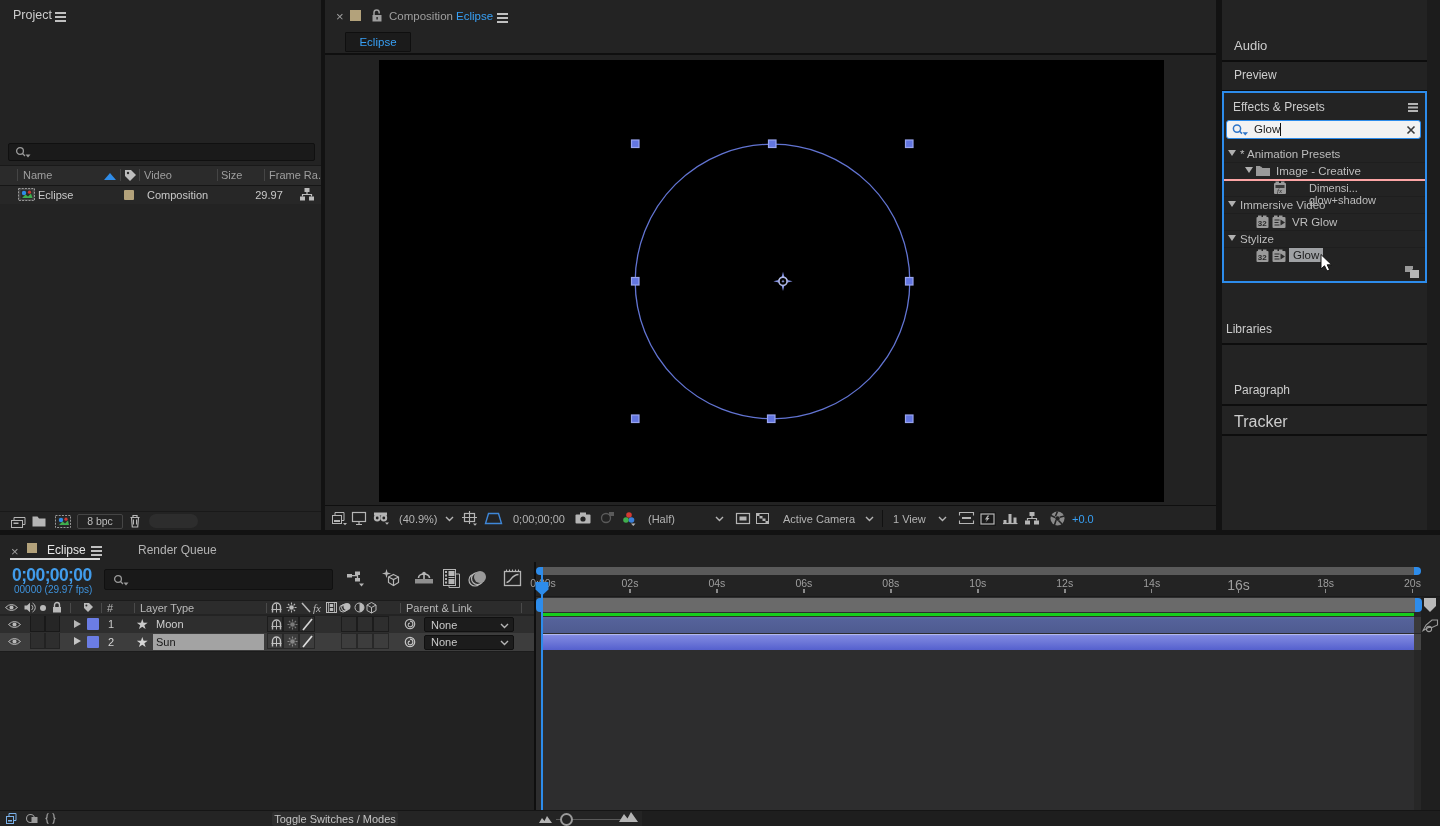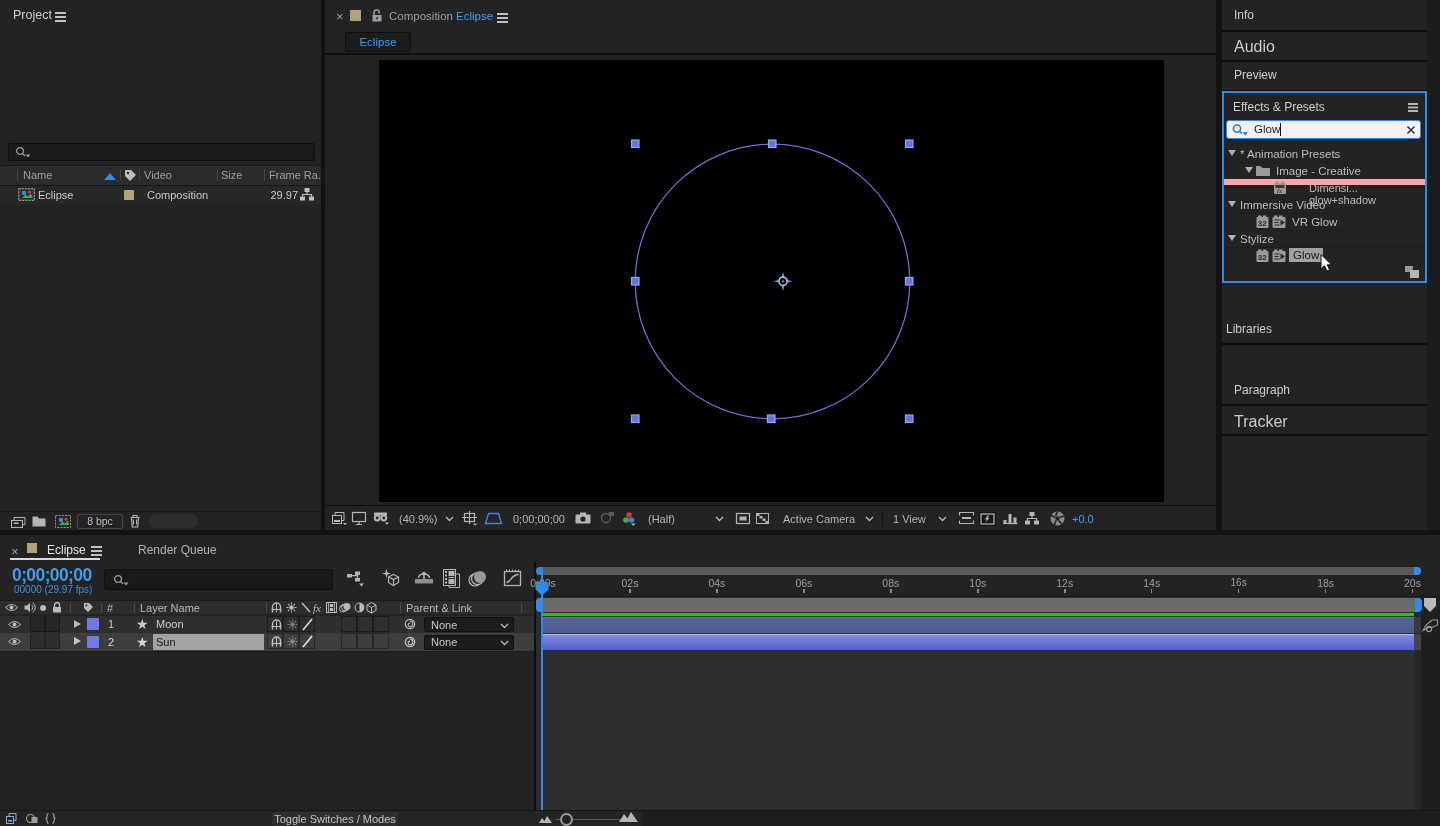--- a/index.html
+++ b/index.html
@@ -49,21 +49,21 @@
     <svg class="a" style="left:18px;top:2px" width="17" height="13" viewBox="0 0 17 13">
           <rect x="0.5" y="0.5" width="16" height="12" fill="#444" stroke="#999" stroke-dasharray="2 1.2" stroke-width="1"></rect>
           <rect x="2.5" y="2" width="12" height="9" fill="#2a2a2a"></rect>
           <circle cx="6" cy="5" r="2.2" fill="#2f8ce8"></circle>
           <path d="M4 10 l3.5-3.5 2.5 2 3-3 1.5 4.5 z" fill="#3fae4d"></path>
           <circle cx="11.5" cy="4.2" r="1.6" fill="#d03a34"></circle>
         </svg>
     <div class="a" style="left:38px;top:2.5px;color:#c9c9c9">Eclipse</div>
     <div class="a chip" style="left:124px;top:4px;width:10px;height:10px;border-radius:1px"></div>
     <div class="a" style="left:147px;top:2.5px;color:#c9c9c9">Composition</div>
-    <div class="a" style="left:240px;top:2.5px;width:58px;text-align:right;color:#c9c9c9">29.97</div>
+    <div class="a" style="left:240px;top:2.5px;width:58px;text-align:center;color:#c9c9c9">29.97</div>
     <svg class="a" style="left:300px;top:2px" width="14" height="13" viewBox="0 0 14 13">
           <rect x="4.5" y="0" width="5" height="4" fill="#bdbdbd"></rect>
           <rect x="0" y="8.5" width="5" height="4" fill="#bdbdbd"></rect>
           <rect x="9" y="8.5" width="5" height="4" fill="#bdbdbd"></rect>
           <path d="M7 4 v2.5 M2.5 8.5 V6.5 h9 V8.5" stroke="#bdbdbd" stroke-width="1.2" fill="none"></path>
         </svg>
   </div>
 
   <div class="a" style="left:0;top:511px;width:321px;height:19px;background:#232323;border-top:1px solid #191919">
     <svg class="a" style="left:11px;top:4px" width="15" height="12" viewBox="0 0 15 12">
@@ -226,25 +226,22 @@
           <g stroke="#232323" stroke-width="1.6">
             <path d="M7.5 0.5 l-2 4.5 M14.5 5 l-4.8 1.2 M12 13 l-3.5-3.5 M4.5 14 l1.5-4.8 M0.8 4.5 l4.5 2"></path>
           </g>
         </svg>
     <div class="a blue" style="left:747px;top:7px">+0.0</div>
   </div>
 </div>
 <div class="a" style="left:321px;top:0;width:4px;height:530px;background:#121212"></div>
 <div class="a" style="left:1216px;top:0;width:6px;height:530px;background:#121212"></div>
 <div class="a" style="left:1222px;top:0;width:205px;height:530px;background:#232323">
-  <div class="a" style="left:0;top:0;width:205px;height:30px;border-bottom:2px solid #0d0d0d">
-        <span class="a ttl" style="left:12px;top:8px;font-size:12px">Info</span>
-      </div>
   <div class="a" style="left:0;top:30px;width:205px;height:30px;border-bottom:2px solid #0d0d0d">
-        <span class="a ttl" style="left:12px;top:8px;font-size:16px">Audio</span>
+        <span class="a ttl" style="left:12px;top:8px;font-size:13px">Audio</span>
       </div>
   <div class="a" style="left:0;top:60px;width:205px;height:30px;border-bottom:2px solid #0d0d0d">
         <span class="a ttl" style="left:12px;top:8px;font-size:12px">Preview</span>
       </div>
 
   <div class="a" style="left:0;top:91px;width:201px;height:188px;border:2px solid #2d8ceb;background:#232323">
     <div class="a ttl" style="left:9px;top:7px;font-size:12px">Effects &amp; Presets</div>
     <div class="a menu3s" style="left:184px;top:10px"></div>
     <div class="a" style="left:2px;top:27px;width:193px;height:17px;background:#f2f2f2;border:1.5px solid #2d8ceb;border-radius:3px">
       <svg class="a" style="left:5px;top:3px" width="17" height="12" viewBox="0 0 17 12">
@@ -255,21 +252,21 @@
       <span class="a" style="left:27px;top:2px;color:#1a1a1a;font-size:11.5px">Glow</span>
       <div class="a" style="left:53px;top:1.5px;width:1.2px;height:13px;background:#111"></div>
       <svg class="a" style="left:179px;top:3.5px" width="10" height="10" viewBox="0 0 10 10">
             <path d="M1.5 1.5 L8.5 8.5 M8.5 1.5 L1.5 8.5" stroke="#3a3a3a" stroke-width="1.6"></path>
           </svg>
     </div>
     <div class="a" style="left:0;top:52px;width:201px;height:17px;border-bottom:1px solid #1e1e1e">
       <div class="a" style="left:4px;top:5px;width:0;height:0;border-left:4.5px solid transparent;border-right:4.5px solid transparent;border-top:6px solid #b0b0b0"></div>
       <span class="a" style="left:16px;top:2.5px;font-size:11.5px;color:#bdbdbd">* Animation Presets</span>
     </div>
-    <div class="a" style="left:0;top:69px;width:201px;height:17px;border-bottom:6px solid #fca5a5">
+    <div class="a" style="left:0;top:69px;width:201px;height:17px;border-bottom:2px solid #fca5a5">
       <div class="a" style="left:21px;top:5px;width:0;height:0;border-left:4.5px solid transparent;border-right:4.5px solid transparent;border-top:6px solid #b0b0b0"></div>
       <svg class="a" style="left:32px;top:3px" width="14" height="11" viewBox="0 0 14 11">
             <path d="M0 11 V1.5 h5 l1.5 1.5 h7.5 v8 z" fill="#9a9a9a"></path>
             <path d="M0 1 h4 v1 h-4 z" fill="#9a9a9a"></path>
           </svg>
       <span class="a" style="left:52px;top:2.5px;font-size:11.5px;color:#bdbdbd">Image - Creative</span>
     </div>
     <div class="a" style="left:0;top:86px;width:201px;height:17px;border-bottom:1px solid #1e1e1e">
       <svg class="a" style="left:49px;top:2px" width="14" height="13" viewBox="0 0 14 13">
             <rect x="1" y="2" width="12" height="11" rx="1" fill="#9a9a9a"></rect>
@@ -417,21 +414,21 @@
           <rect x="1" y="5" width="8" height="5.5" fill="#b9b9b9"></rect>
         </svg>
     <div class="a" style="left:70px;top:2px;width:1px;height:10px;background:#4a4a4a"></div>
     <svg class="a" style="left:83px;top:1px" width="11" height="11" viewBox="0 0 11 11">
           <path d="M1 1 h5 l4 4 -5 5 -4 -4 z" fill="#b9b9b9"></path>
           <circle cx="3.4" cy="3.4" r="1" fill="#2c2c2c"></circle>
         </svg>
     <div class="a" style="left:101px;top:2px;width:1px;height:10px;background:#4a4a4a"></div>
     <div class="a" style="left:107px;top:1px;color:#b9b9b9">#</div>
     <div class="a" style="left:134px;top:2px;width:1px;height:10px;background:#4a4a4a"></div>
-    <div class="a" style="left:140px;top:1px;color:#b9b9b9">Layer Name</div>
+    <div class="a" style="left:140px;top:1px;color:#b9b9b9">Layer Type</div>
     <div class="a" style="left:266px;top:2px;width:1px;height:10px;background:#4a4a4a"></div>
     <svg class="a" style="left:271px;top:1px" width="11" height="11" viewBox="0 0 11 11">
           <path d="M1.5 10.5 V5 a4 4 0 0 1 8 0 V10.5" fill="none" stroke="#b9b9b9" stroke-width="1.4"></path>
           <path d="M5.5 2 v8.5 M0.5 7.5 h10" stroke="#b9b9b9"></path>
         </svg>
     <svg class="a" style="left:286px;top:1px" width="11" height="11" viewBox="0 0 11 11">
           <circle cx="5.5" cy="5.5" r="2.3" fill="#b9b9b9"></circle>
           <g stroke="#b9b9b9" stroke-width="1.1">
             <path d="M5.5 0.5 v2 M5.5 8.5 v2 M0.5 5.5 h2 M8.5 5.5 h2 M2 2 l1.4 1.4 M7.6 7.6 L9 9 M9 2 L7.6 3.4 M3.4 7.6 L2 9"></path>
           </g>
@@ -567,21 +564,21 @@
   <div class="a" style="left:783.9px;top:42px;width:40px;text-align:center;font-size:10.5px;color:#9e9e9e">06s</div>
   <div class="a" style="left:803.1px;top:54px;width:1.5px;height:4px;background:#8a8a8a"></div>
   <div class="a" style="left:870.8px;top:42px;width:40px;text-align:center;font-size:10.5px;color:#9e9e9e">08s</div>
   <div class="a" style="left:890.0px;top:54px;width:1.5px;height:4px;background:#8a8a8a"></div>
   <div class="a" style="left:957.8px;top:42px;width:40px;text-align:center;font-size:10.5px;color:#9e9e9e">10s</div>
   <div class="a" style="left:977.0px;top:54px;width:1.5px;height:4px;background:#8a8a8a"></div>
   <div class="a" style="left:1044.7px;top:42px;width:40px;text-align:center;font-size:10.5px;color:#9e9e9e">12s</div>
   <div class="a" style="left:1064.0px;top:54px;width:1.5px;height:4px;background:#8a8a8a"></div>
   <div class="a" style="left:1131.7px;top:42px;width:40px;text-align:center;font-size:10.5px;color:#9e9e9e">14s</div>
   <div class="a" style="left:1150.9px;top:54px;width:1.5px;height:4px;background:#8a8a8a"></div>
-  <div class="a" style="left:1218.6px;top:42px;width:40px;text-align:center;font-size:10px;color:#9e9e9e">16s</div>
+  <div class="a" style="left:1218.6px;top:42px;width:40px;text-align:center;font-size:14px;color:#9e9e9e">16s</div>
   <div class="a" style="left:1237.8px;top:54px;width:1.5px;height:4px;background:#8a8a8a"></div>
   <div class="a" style="left:1305.6px;top:42px;width:40px;text-align:center;font-size:10.5px;color:#9e9e9e">18s</div>
   <div class="a" style="left:1324.8px;top:54px;width:1.5px;height:4px;background:#8a8a8a"></div>
   <div class="a" style="left:1392.5px;top:42px;width:40px;text-align:center;font-size:10.5px;color:#9e9e9e">20s</div>
   <div class="a" style="left:1411.8px;top:54px;width:1.5px;height:4px;background:#8a8a8a"></div>
   <div class="a" style="left:536px;top:61px;width:904px;height:1px;background:#1a1a1a"></div>
 
   <div class="a" style="left:536px;top:62.5px;width:6px;height:14px;background:#2d8ceb;border-radius:4px 0 0 4px"></div>
   <div class="a" style="left:542px;top:62.5px;width:873px;height:14px;background:#6a6a6a"></div>
   <div class="a" style="left:1415px;top:62.5px;width:7px;height:14px;background:#2d8ceb;border-radius:0 4px 4px 0"></div>

